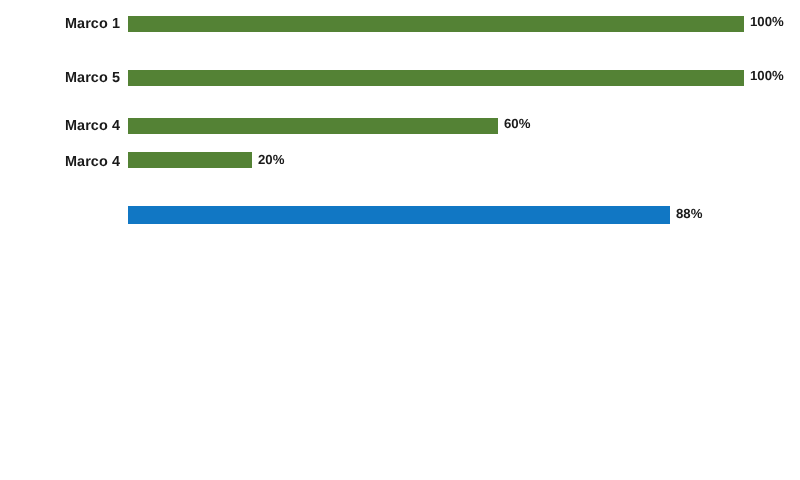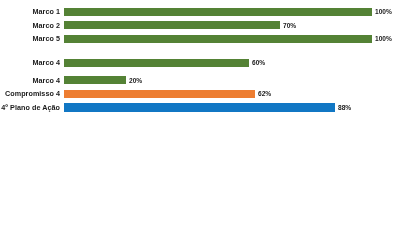--- a/index.html
+++ b/index.html
@@ -80,27 +80,20 @@
   <div class="plot">
 
     <div class="row" style="top:5px">
       <div class="cat-label">Marco 1</div>
       <div class="bar-track">
         <div class="bar" style="width:308px;background:#548235"></div>
         <div class="val-label" style="left:311px">100%</div>
       </div>
     </div>
 
-    <div class="row" style="top:18.7px">
-      <div class="cat-label">Marco 2</div>
-      <div class="bar-track">
-        <div class="bar" style="width:215.6px;background:#548235"></div>
-        <div class="val-label" style="left:219px">70%</div>
-      </div>
-    </div>
 
     <div class="row" style="top:32.4px">
       <div class="cat-label">Marco 5</div>
       <div class="bar-track">
         <div class="bar" style="width:308px;background:#548235"></div>
         <div class="val-label" style="left:311px">100%</div>
       </div>
     </div>
 
     <div class="row" style="top:56px">
@@ -113,30 +106,22 @@
 
 
     <div class="row" style="top:73.5px">
       <div class="cat-label">Marco 4</div>
       <div class="bar-track">
         <div class="bar" style="width:61.6px;background:#548235"></div>
         <div class="val-label" style="left:65px">20%</div>
       </div>
     </div>
 
-    <div class="row" style="top:87.2px">
-      <div class="cat-label">Compromisso 4</div>
-      <div class="bar-track">
-        <div class="bar" style="width:191px;background:#ED7D31"></div>
-        <div class="val-label" style="left:194px">62%</div>
-      </div>
-    </div>
 
     <div class="row" style="top:100.9px">
-      <div class="cat-label">4º Plano de Ação</div>
       <div class="bar-track">
         <div class="bar" style="width:271px;background:#1177C4"></div>
         <div class="val-label" style="left:274px">88%</div>
       </div>
     </div>
 
   </div>
 </div>
 
 </body></html>

